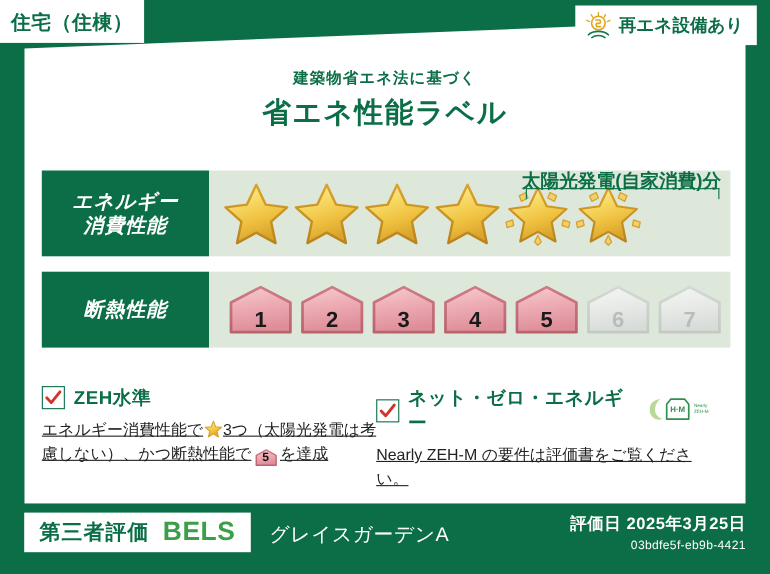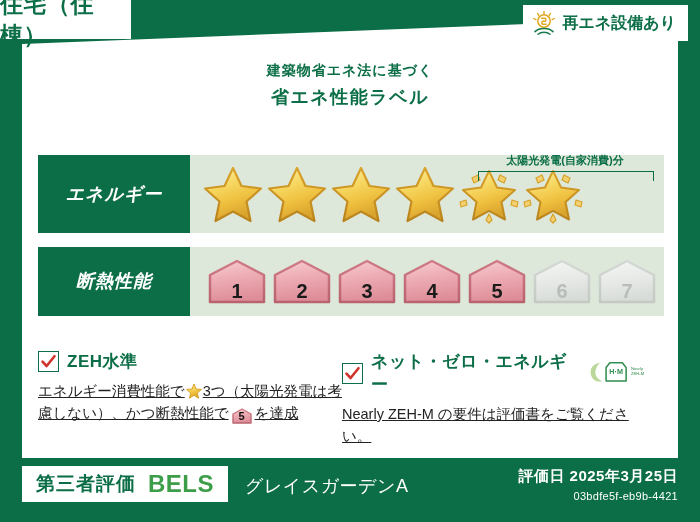--- a/index.html
+++ b/index.html
@@ -17,37 +17,37 @@
   .white-body{
     position:absolute;left:22px;top:18px;width:656px;height:440px;
     background:#ffffff;
     clip-path:polygon(0 26px, 100% 0, 100% 100%, 0 100%);
   }
 
   
   .cat-badge{
     position:absolute;left:0;top:0;width:131px;height:39px;
     background:#ffffff;display:flex;align-items:center;justify-content:center;
-    color:#0b6e46;font-weight:bold;font-size:23px;letter-spacing:.5px;
+    color:#0b6e46;font-weight:bold;font-size:18px;letter-spacing:.5px;
     box-sizing:border-box;
   }
 
   
   .renew-badge{
     position:absolute;right:12px;top:5px;height:36px;
     background:#ffffff;display:flex;align-items:center;gap:6px;
     padding:0 12px 0 8px;box-sizing:border-box;
   }
   .renew-badge .rb-text{color:#0b6e46;font-weight:bold;font-size:16px;white-space:nowrap;}
   .solar-ico{width:26px;height:26px;display:block;}
 
   
   .title-wrap{position:absolute;left:0;right:0;top:62px;text-align:center;}
   .subtitle{color:#0b6e46;font-size:14px;font-weight:bold;letter-spacing:1px;margin-bottom:5px;}
-  .maintitle{color:#0b6e46;font-size:18px;font-weight:bold;letter-spacing:1.5px;}
+  .maintitle{color:#0b6e46;font-size:26px;font-weight:bold;letter-spacing:1.5px;}
 
   
   .rows{position:absolute;left:38px;top:155px;width:626px;}
   .metric-row{display:flex;align-items:stretch;height:78px;margin-bottom:14px;position:relative;}
   .metric-row.insul{height:69px;margin-bottom:12px;}
   .row-label{
     width:152px;flex:0 0 152px;background:#0b6e46;color:#ffffff;
     display:flex;flex-direction:column;align-items:center;justify-content:center;
     font-weight:bold;font-size:18px;line-height:1.25;letter-spacing:1px;font-style:italic;
   }
@@ -57,21 +57,21 @@
   }
   .row-value.insul-v{padding-left:16px;gap:3px;}
 
   
   .star{width:66px;height:64px;display:block;margin-right:-2px;}
   .star-wrap{position:relative;display:block;}
 
   
   .solar-cap{
     position:absolute;right:4px;top:-2px;width:190px;text-align:center;
-    color:#0b6e46;font-size:11px;font-weight:bold;pointer-events:none;
+    color:#0b6e46;font-size:17px;font-weight:bold;pointer-events:none;
   }
   .solar-bracket{
     position:absolute;right:10px;top:16px;width:176px;height:10px;
     border-left:1.5px solid #0b6e46;border-right:1.5px solid #0b6e46;
     border-top:1.5px solid #0b6e46;box-sizing:border-box;
   }
 
   
   .house{
     position:relative;width:62px;height:46px;display:flex;
@@ -192,20 +192,21 @@
   <div class="title-wrap">
     <div class="subtitle">建築物省エネ法に基づく</div>
     <div class="maintitle">省エネ性能ラベル</div>
   </div>
 
   <div class="rows">
 
     <div class="metric-row">
       <div class="row-label">
         <span>エネルギー</span>
+        <span>消費性能</span>
       </div>
       <div class="row-value">
 
         <span class="star-wrap">
           <svg class="star" viewBox="0 0 66 64">
             <polygon points="33,6 41.5,24 61,26.5 46.5,39.5 50.5,59 33,49.5 15.5,59 19.5,39.5 5,26.5 24.5,24" fill="url(#gGold)" stroke="url(#gGoldEdge)" stroke-width="2.2" stroke-linejoin="round"></polygon>
           </svg>
         </span>
 
         <span class="star-wrap">

